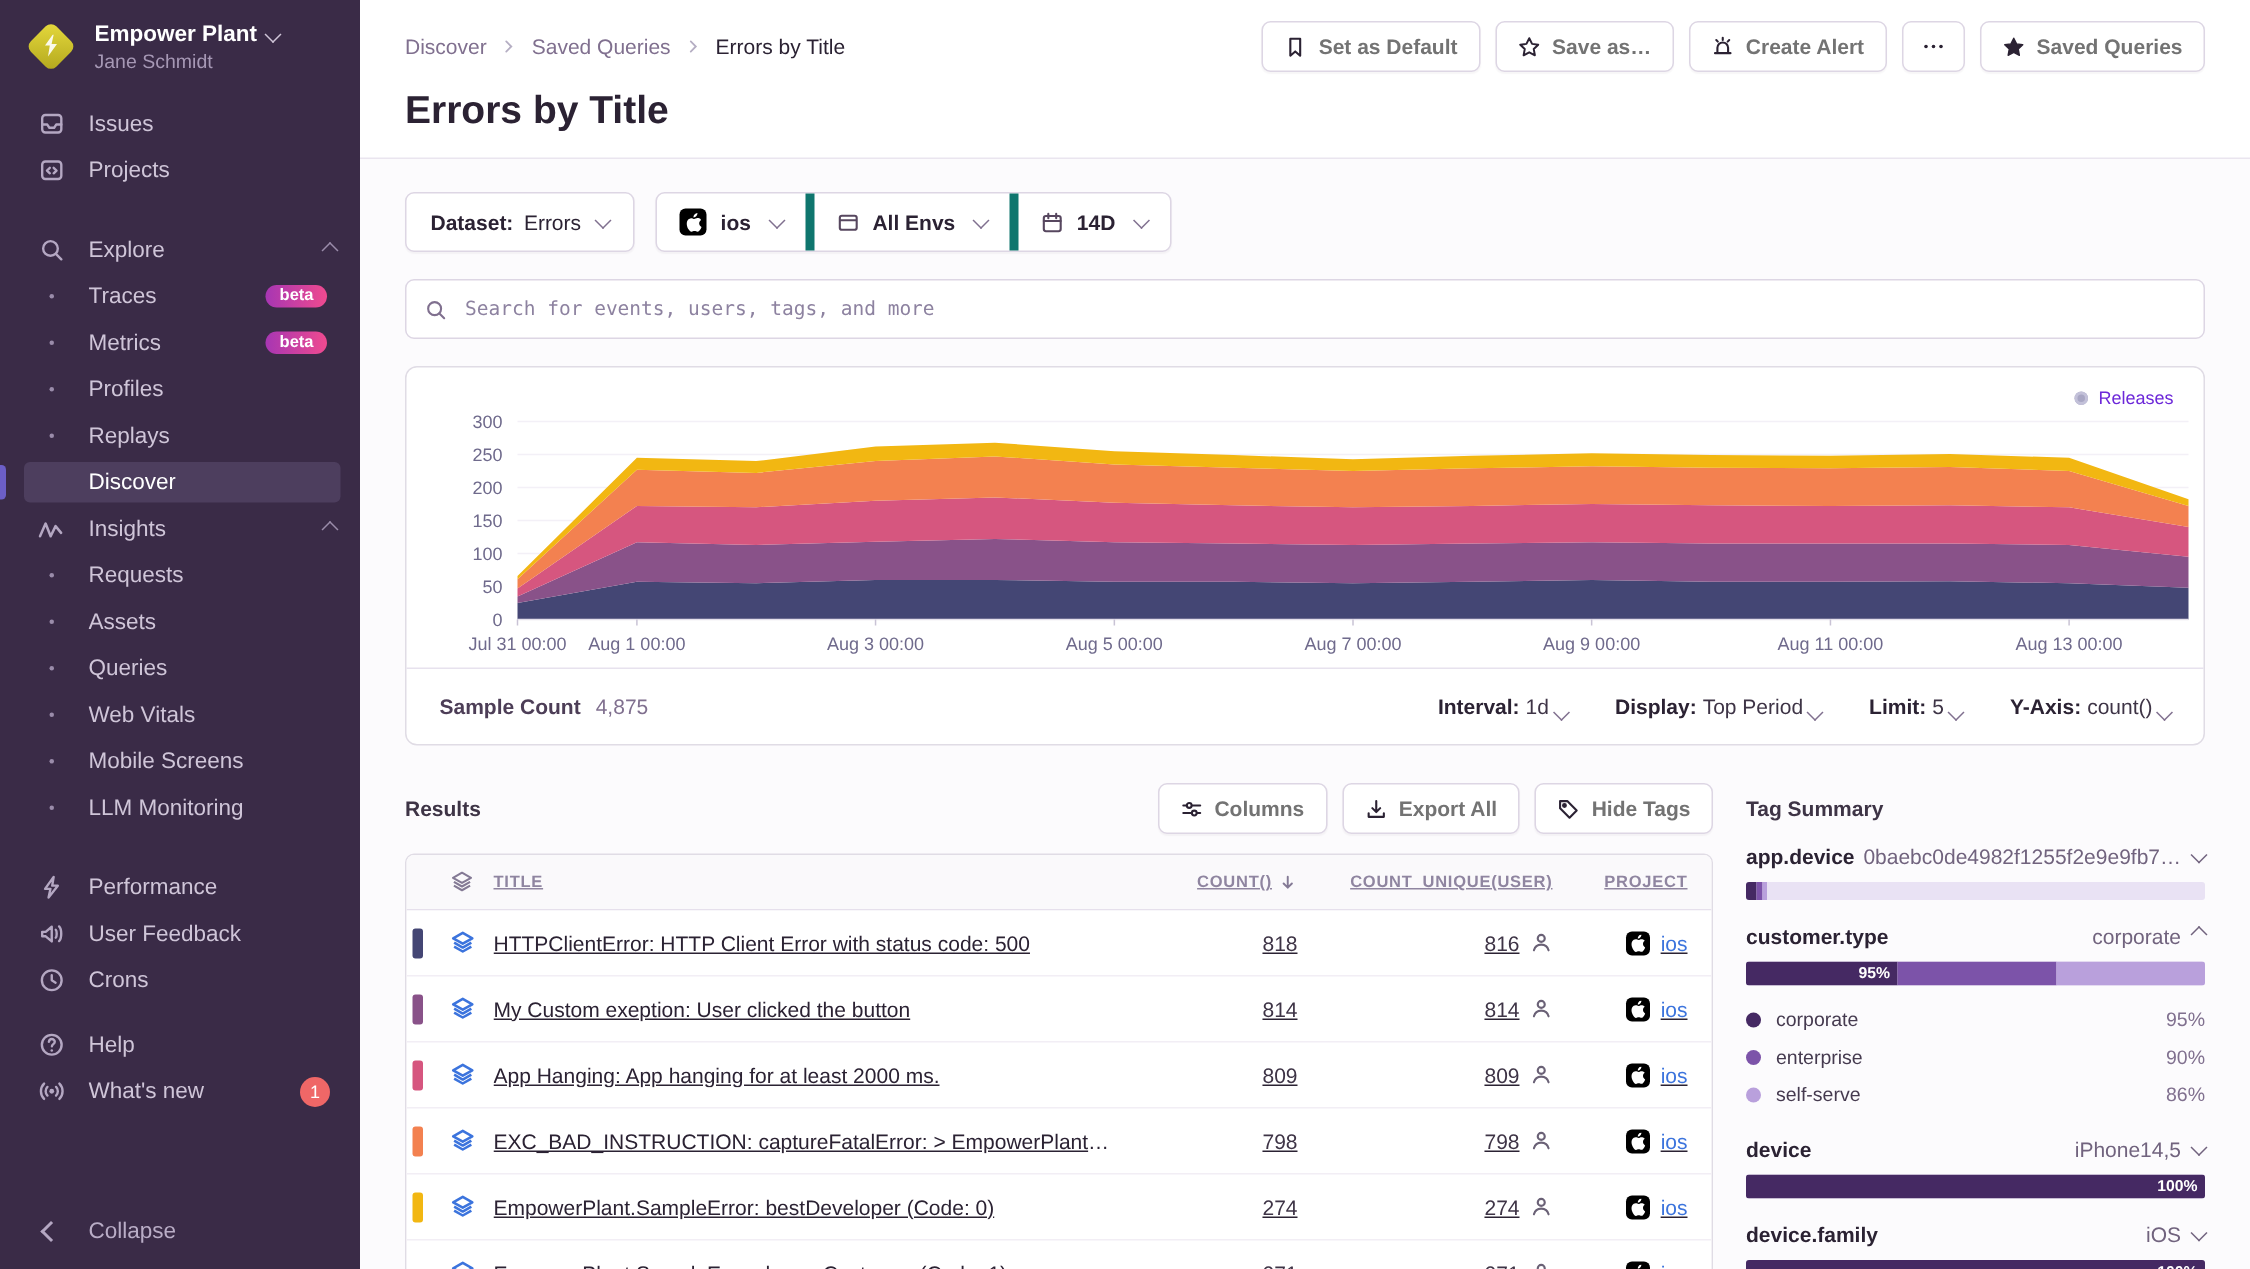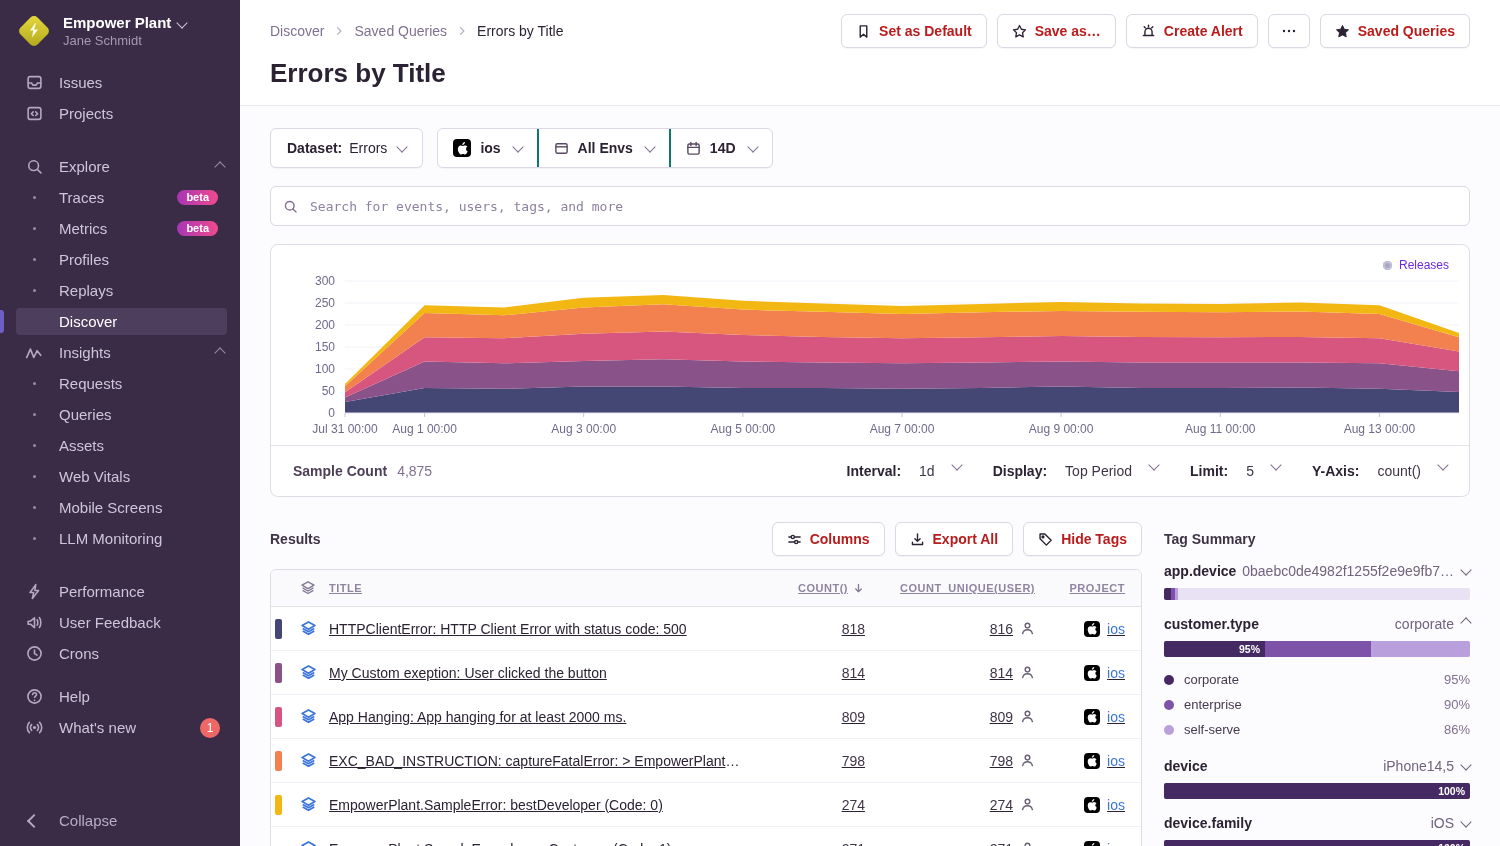--- a/index.html
+++ b/index.html
@@ -46,55 +46,55 @@
   
   .main{flex:1;min-width:0;display:flex;flex-direction:column;background:#fcfbfd;}
   .page-header{background:#fff;border-bottom:1px solid #eae5ef;padding:14px 30px 14px;}
   .ph-top{display:flex;align-items:center;}
   .breadcrumb{display:flex;align-items:center;gap:9px;font-size:14px;color:#80708f;}
   .crumb{cursor:pointer;}
   .crumb.current{color:#2b2233;cursor:default;}
   .crumb-sep{color:#b5aec3;display:flex;}
   .actions{margin-left:auto;display:flex;gap:10px;}
   .btn{display:inline-flex;align-items:center;gap:8px;height:34px;padding:0 14px;background:#fff;border:1px solid #ddd6e4;
-       border-radius:6px;font-weight:700;font-size:14px;color:#b91c1c;cursor:pointer;box-shadow:0 1px 1px rgba(43,34,51,.04);}
+       border-radius:6px;font-weight:700;font-size:14px;color:#737373;cursor:pointer;box-shadow:0 1px 1px rgba(43,34,51,.04);}
   .btn .ico{color:#2b2233;}
   .btn.sq{padding:0 12px;}
   .page-title{font-size:26px;font-weight:700;margin:10px 0 2px;color:#2b2233;}
 
   .content{padding:22px 30px 0;flex:1;overflow:hidden;}
   .filter-row{display:flex;gap:14px;}
   .pill{display:inline-flex;align-items:center;background:#fff;border:1px solid #ddd6e4;border-radius:6px;height:38px;
         font-size:14px;font-weight:700;color:#2b2233;cursor:pointer;box-shadow:0 1px 1px rgba(43,34,51,.04);}
   .pill.dataset{padding:0 16px;gap:7px;align-items:center;}
   .pill .val{font-weight:400;}
   .pill .chev{color:#80708f;margin-left:4px;margin-top:-2px;}
   .pg-sec{display:flex;align-items:center;gap:9px;padding:0 15px;height:100%;}
-  .pg-sec + .pg-sec{border-left:2px solid #0f766e;}
+  .pg-sec + .pg-sec{border-left:6px solid #0f766e;}
   .pg-sec .ico{color:#57475f;}
   .apple-badge{width:18px;height:18px;background:#000;border-radius:4px;display:flex;align-items:center;justify-content:center;flex-shrink:0;}
   .apple-badge.sm{width:16px;height:16px;}
 
   .search-row{margin-top:18px;}
   .searchbar{display:flex;align-items:center;gap:10px;height:38px;background:#fff;border:1px solid #ddd6e4;border-radius:6px;padding:0 12px;}
   .searchbar .ico{color:#80708f;}
   .searchbar input{border:none;outline:none;flex:1;background:transparent;
         font-family:"DejaVu Sans Mono",monospace;font-size:13px;color:#2b2233;}
   .searchbar input::placeholder{color:#8d82a0;}
 
   .chart-panel{margin-top:18px;background:#fff;border:1px solid #e0dce5;border-radius:8px;position:relative;}
   .legend{position:absolute;top:13px;right:20px;display:flex;align-items:center;gap:7px;font-size:12px;color:#6d28d9;cursor:pointer;}
   .legend-dot{width:9px;height:9px;border-radius:50%;background:#a9a7c4;box-shadow:inset 0 0 0 2px #c3c1d9;}
   #chart-svg{display:block;margin:30px 22px 0;font-family:"Liberation Sans",sans-serif;}
   .panel-footer{border-top:1px solid #e7e2ee;height:50px;display:flex;align-items:center;padding:0 22px;margin-top:2px;}
   .sample{display:flex;gap:10px;align-items:baseline;font-size:14px;}
   .sample .lbl{font-weight:700;color:#4d3e57;}
   .sample .val{color:#80708f;}
   .footer-controls{margin-left:auto;display:flex;gap:32px;}
-  .fctl{display:flex;gap:18px;align-items:flex-start;font-size:14px;cursor:pointer;}
+  .fctl{display:flex;gap:4px;align-items:flex-end;font-size:14px;cursor:pointer;}
   .fctl .lbl{font-weight:700;color:#2b2233;}
   .fctl .val{color:#3e3446;}
   .fctl .chev{color:#80708f;margin-top:-2px;}
 
   .results-row{display:flex;gap:22px;margin-top:24px;align-items:flex-start;}
   .results-col{width:872px;flex-shrink:0;}
   .results-head{display:flex;align-items:center;height:36px;}
   .results-title{font-weight:700;font-size:14px;color:#3e3446;}
   .res-buttons{margin-left:auto;display:flex;gap:10px;}
   .table{margin-top:12px;background:#fff;border:1px solid #e0dce5;border-radius:6px;overflow:hidden;}
@@ -214,25 +214,25 @@
           </span>
           <span class="sb-label">Insights</span>
           <span class="chev up"></span>
         </div>
         <div class="sb-item child">
           <span class="bullet"></span>
           <span class="sb-label">Requests</span>
         </div>
         <div class="sb-item child">
           <span class="bullet"></span>
+          <span class="sb-label">Assets</span>
+        </div>
+        <div class="sb-item child">
+          <span class="bullet"></span>
           <span class="sb-label">Queries</span>
-        </div>
-        <div class="sb-item child">
-          <span class="bullet"></span>
-          <span class="sb-label">Assets</span>
         </div>
         <div class="sb-item child">
           <span class="bullet"></span>
           <span class="sb-label">Web Vitals</span>
         </div>
         <div class="sb-item child">
           <span class="bullet"></span>
           <span class="sb-label">Mobile Screens</span>
         </div>
         <div class="sb-item child">

